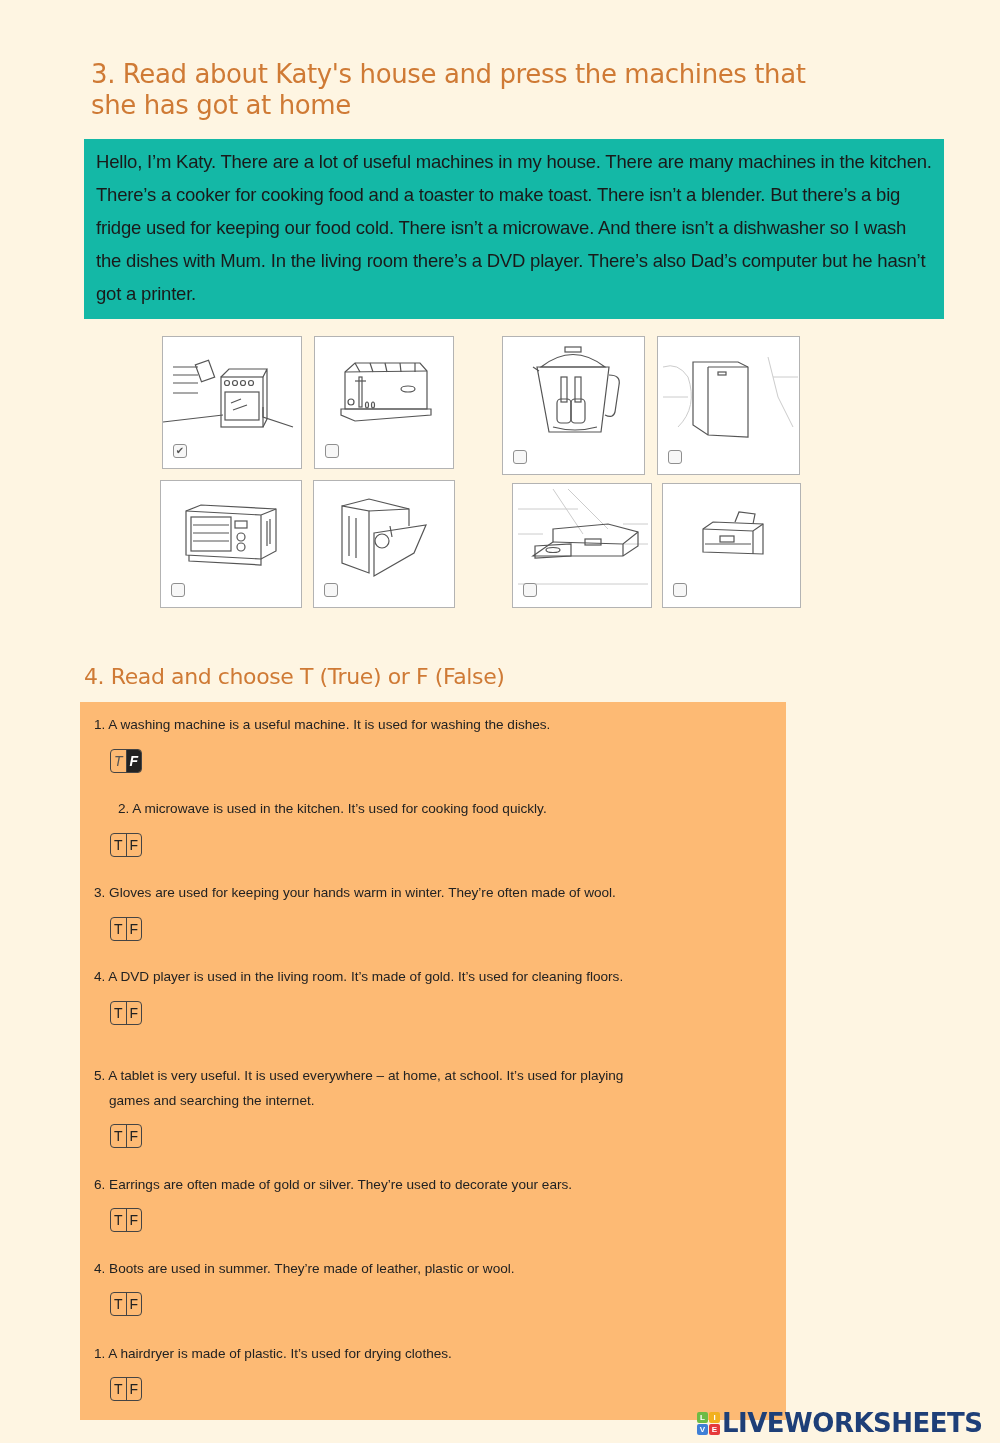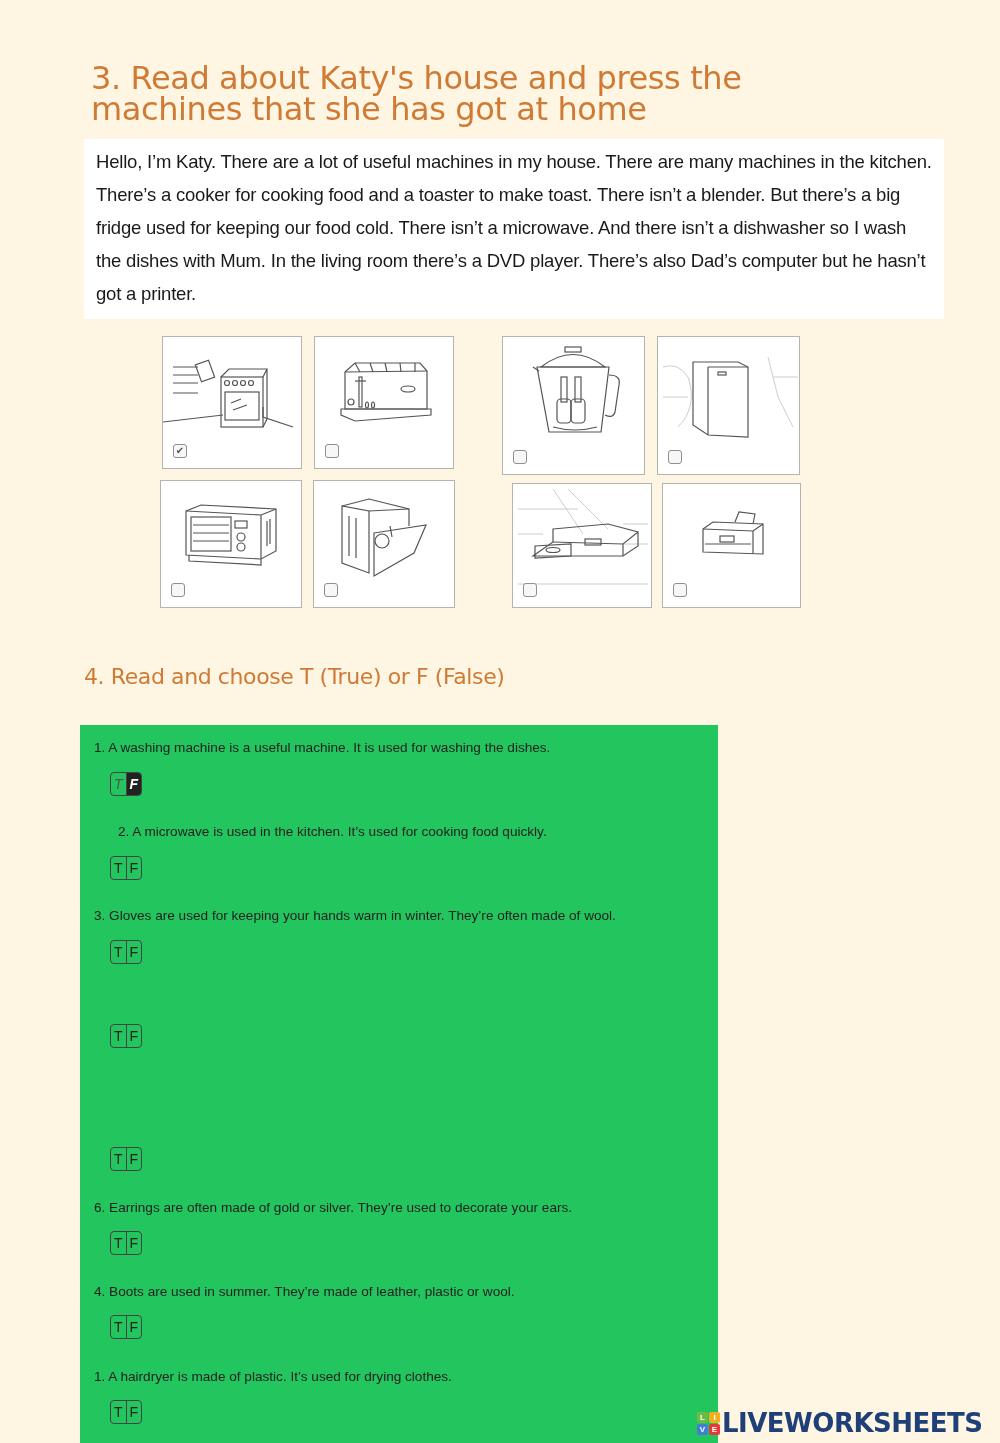--- a/index.html
+++ b/index.html
@@ -5,38 +5,38 @@
   html, body { margin: 0; padding: 0; }
   body {
     width: 1000px; height: 1443px; position: relative; overflow: hidden;
     background: #fef5e2;
     font-family: "Liberation Sans", sans-serif;
   }
   .heading {
     position: absolute; color: #cf7a35; font-weight: normal;
     font-family: "DejaVu Sans", sans-serif; letter-spacing: -0.4px;
   }
-  #h3 { left: 91px; top: 42px; font-size: 32px; line-height: 31px; width: 730px; }
+  #h3 { left: 91px; top: 42px; font-size: 26px; line-height: 31px; width: 730px; }
   #h4 { left: 84px; top: 643px; font-size: 22px; line-height: 32px; }
   .story {
     position: absolute; left: 84px; top: 139px; width: 860px; height: 180px;
-    background: #ffffff; box-sizing: border-box; padding: 6px 12px;
+    background: #14b8a6; box-sizing: border-box; padding: 6px 12px;
     font-size: 18.5px; line-height: 33px; color: #1a1a1a; letter-spacing: -0.2px;
   }
   .card {
     position: absolute; background: #fff; border: 1px solid #b3b3b3; box-sizing: border-box;
   }
   .card svg { position: absolute; left: 0; top: 0; }
   .cb {
     position: absolute; left: 10px; bottom: 10px; width: 14px; height: 14px;
     border: 1px solid #8f8f8f; border-radius: 3px; background: #f7f7f7; box-sizing: border-box;
     font-size: 10px; line-height: 12px; text-align: center; color: #555;
   }
   .tfpanel {
-    position: absolute; left: 80px; top: 725px; width: 638px; height: 718px; background: #22c55e;
+    position: absolute; left: 80px; top: 702px; width: 706px; height: 718px; background: #fdba74;
   }
   .q {
     position: absolute; left: 14px; font-size: 13.6px; line-height: 25px; color: #222; width: 610px;
   }
   .q .cont { display: block; padding-left: 15px; }
   .tf {
     position: absolute; left: 30px; width: 32px; height: 24px; border: 1px solid #444; border-radius: 4px;
     box-sizing: border-box; display: flex; overflow: hidden; font-size: 14px;
   }
   .tf span { flex: 1; text-align: center; line-height: 22px; color: #222; }
@@ -199,25 +199,30 @@
     <span class="t">T</span>
     <span class="f">F</span>
   </div>
 
   <div class="q" style="top:178px;">3. Gloves are used for keeping your hands warm in winter. They’re often made of wool.</div>
   <div class="tf" style="top:215px;">
     <span class="t">T</span>
     <span class="f">F</span>
   </div>
 
+  <div class="q" style="top:262px;">4. A DVD player is used in the living room. It’s made of gold. It’s used for cleaning floors.</div>
   <div class="tf" style="top:299px;">
     <span class="t">T</span>
     <span class="f">F</span>
   </div>
 
+  <div class="q" style="top:361px;">
+    <span>5. A tablet is very useful. It is used everywhere – at home, at school. It’s used for playing</span>
+    <span class="cont">games and searching the internet.</span>
+  </div>
   <div class="tf" style="top:422px;">
     <span class="t">T</span>
     <span class="f">F</span>
   </div>
 
   <div class="q" style="top:470px;">6. Earrings are often made of gold or silver. They’re used to decorate your ears.</div>
   <div class="tf" style="top:506px;">
     <span class="t">T</span>
     <span class="f">F</span>
   </div>

